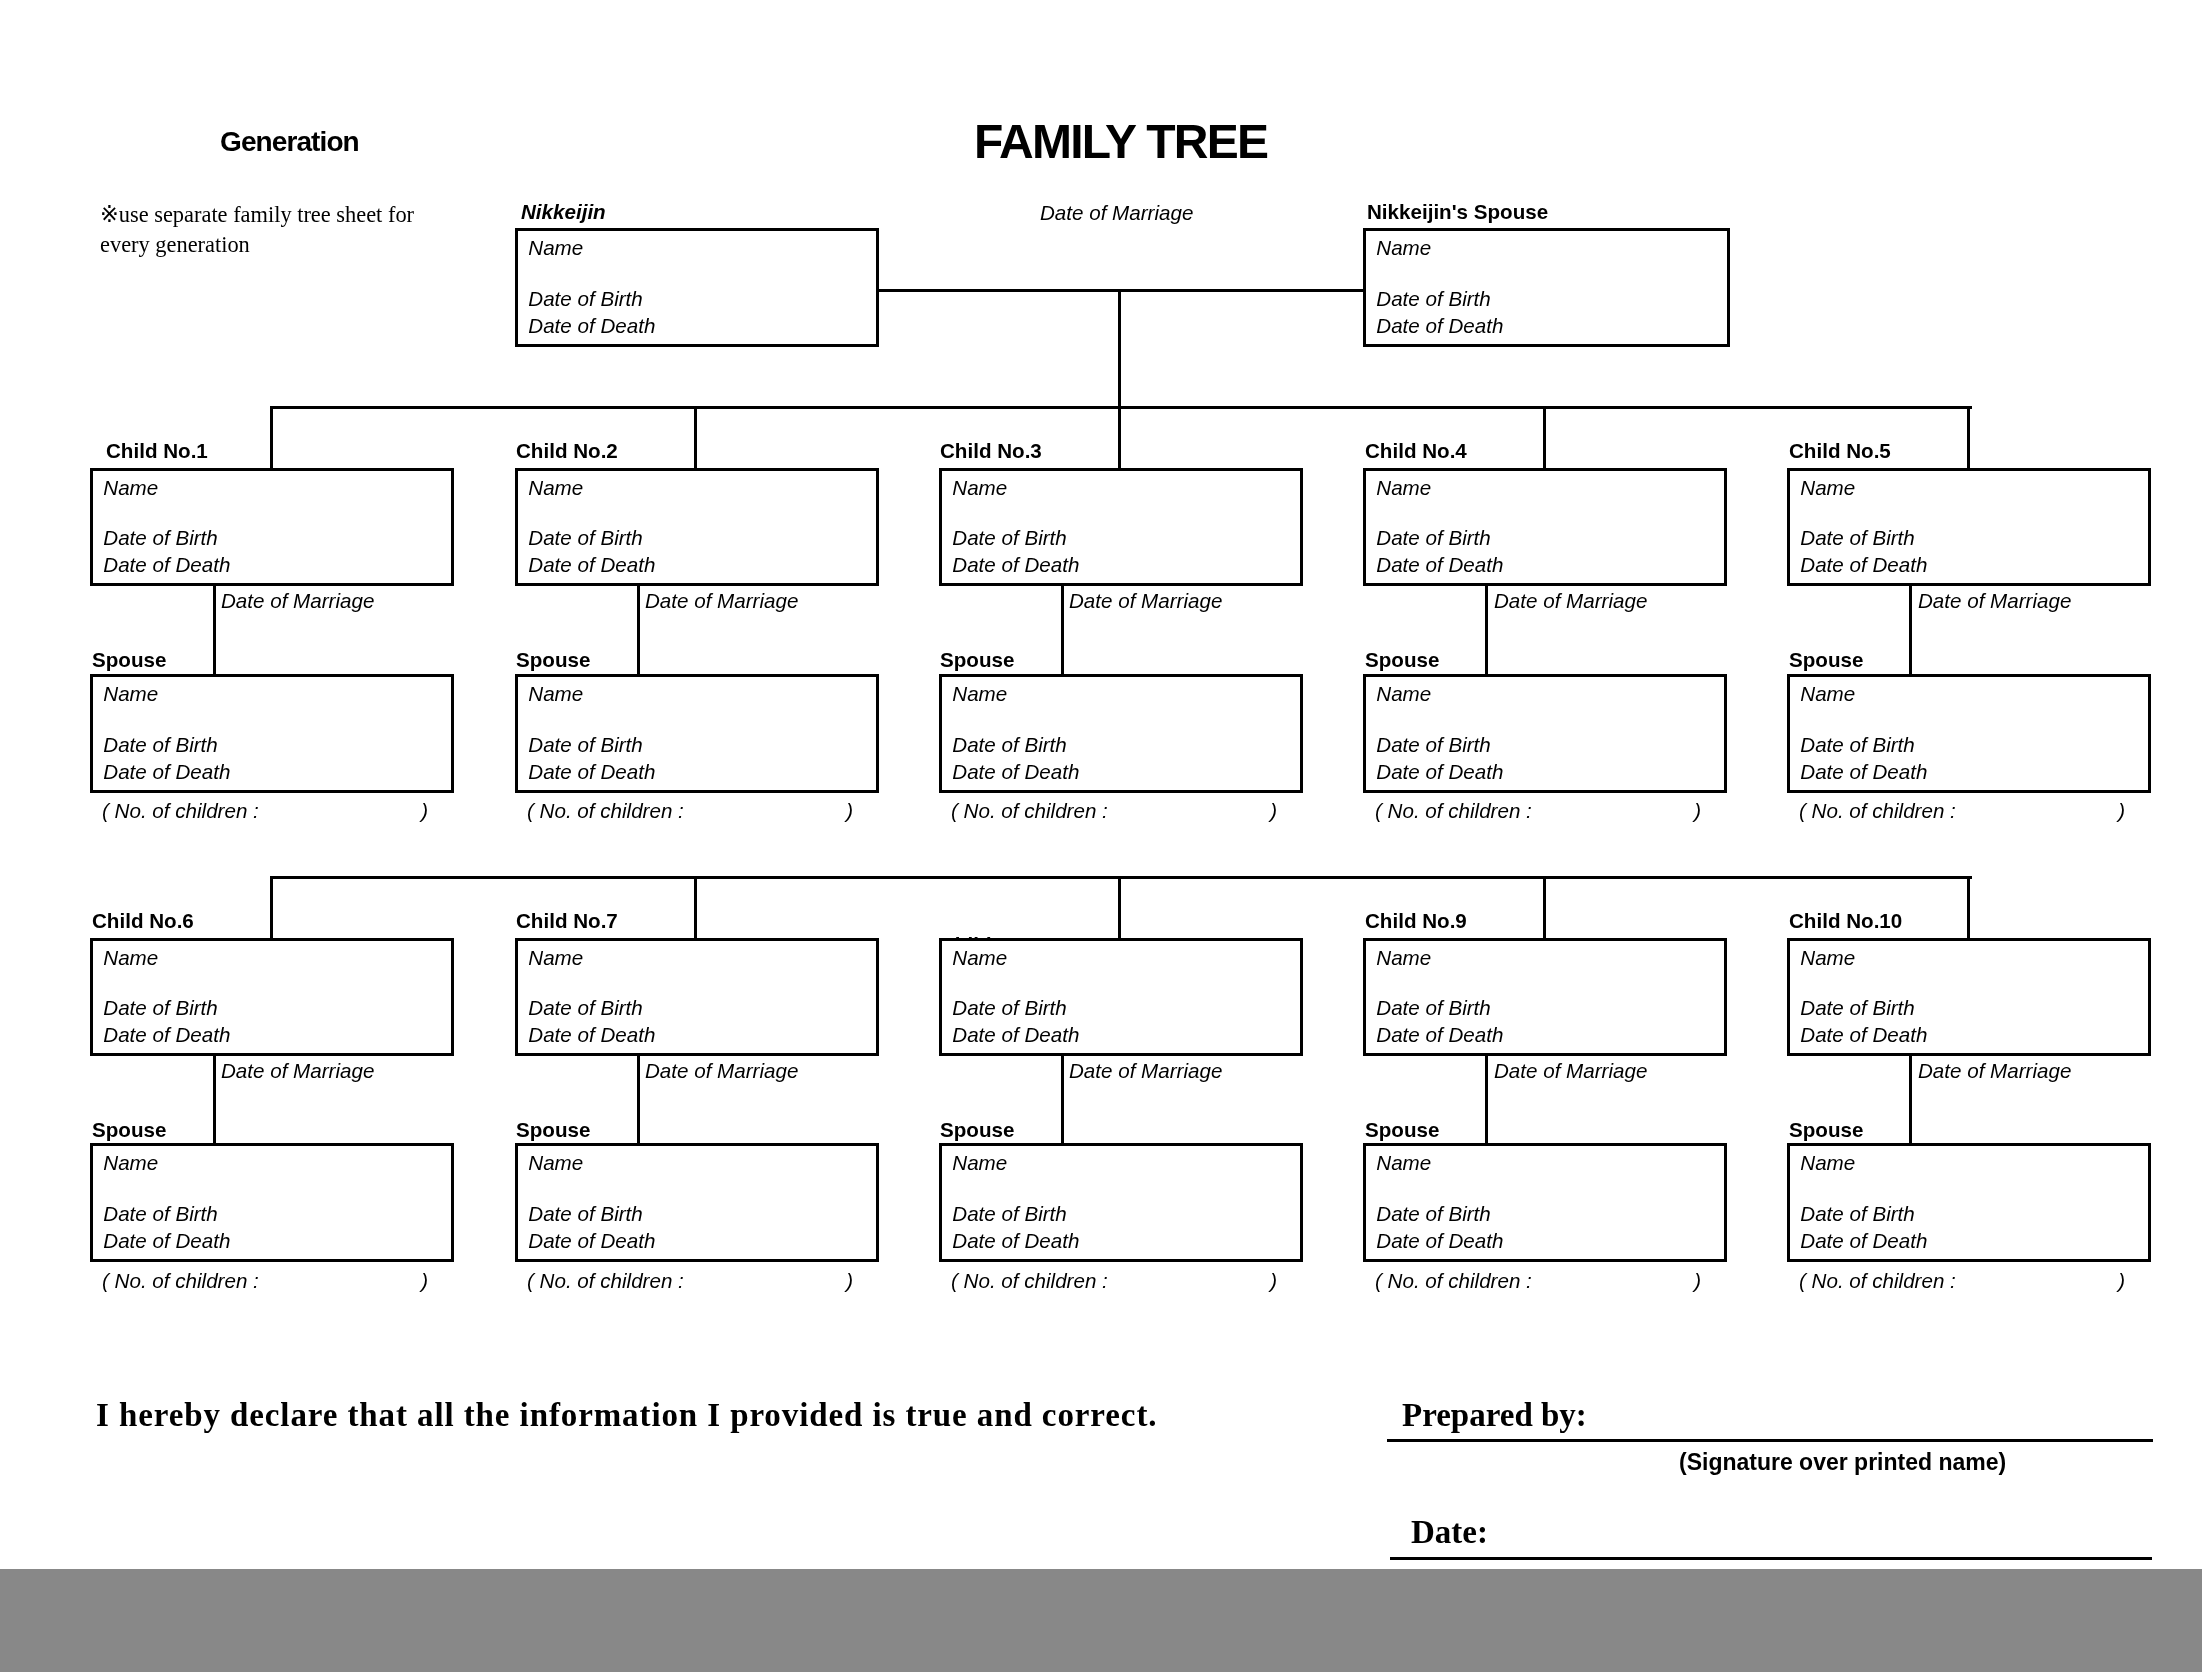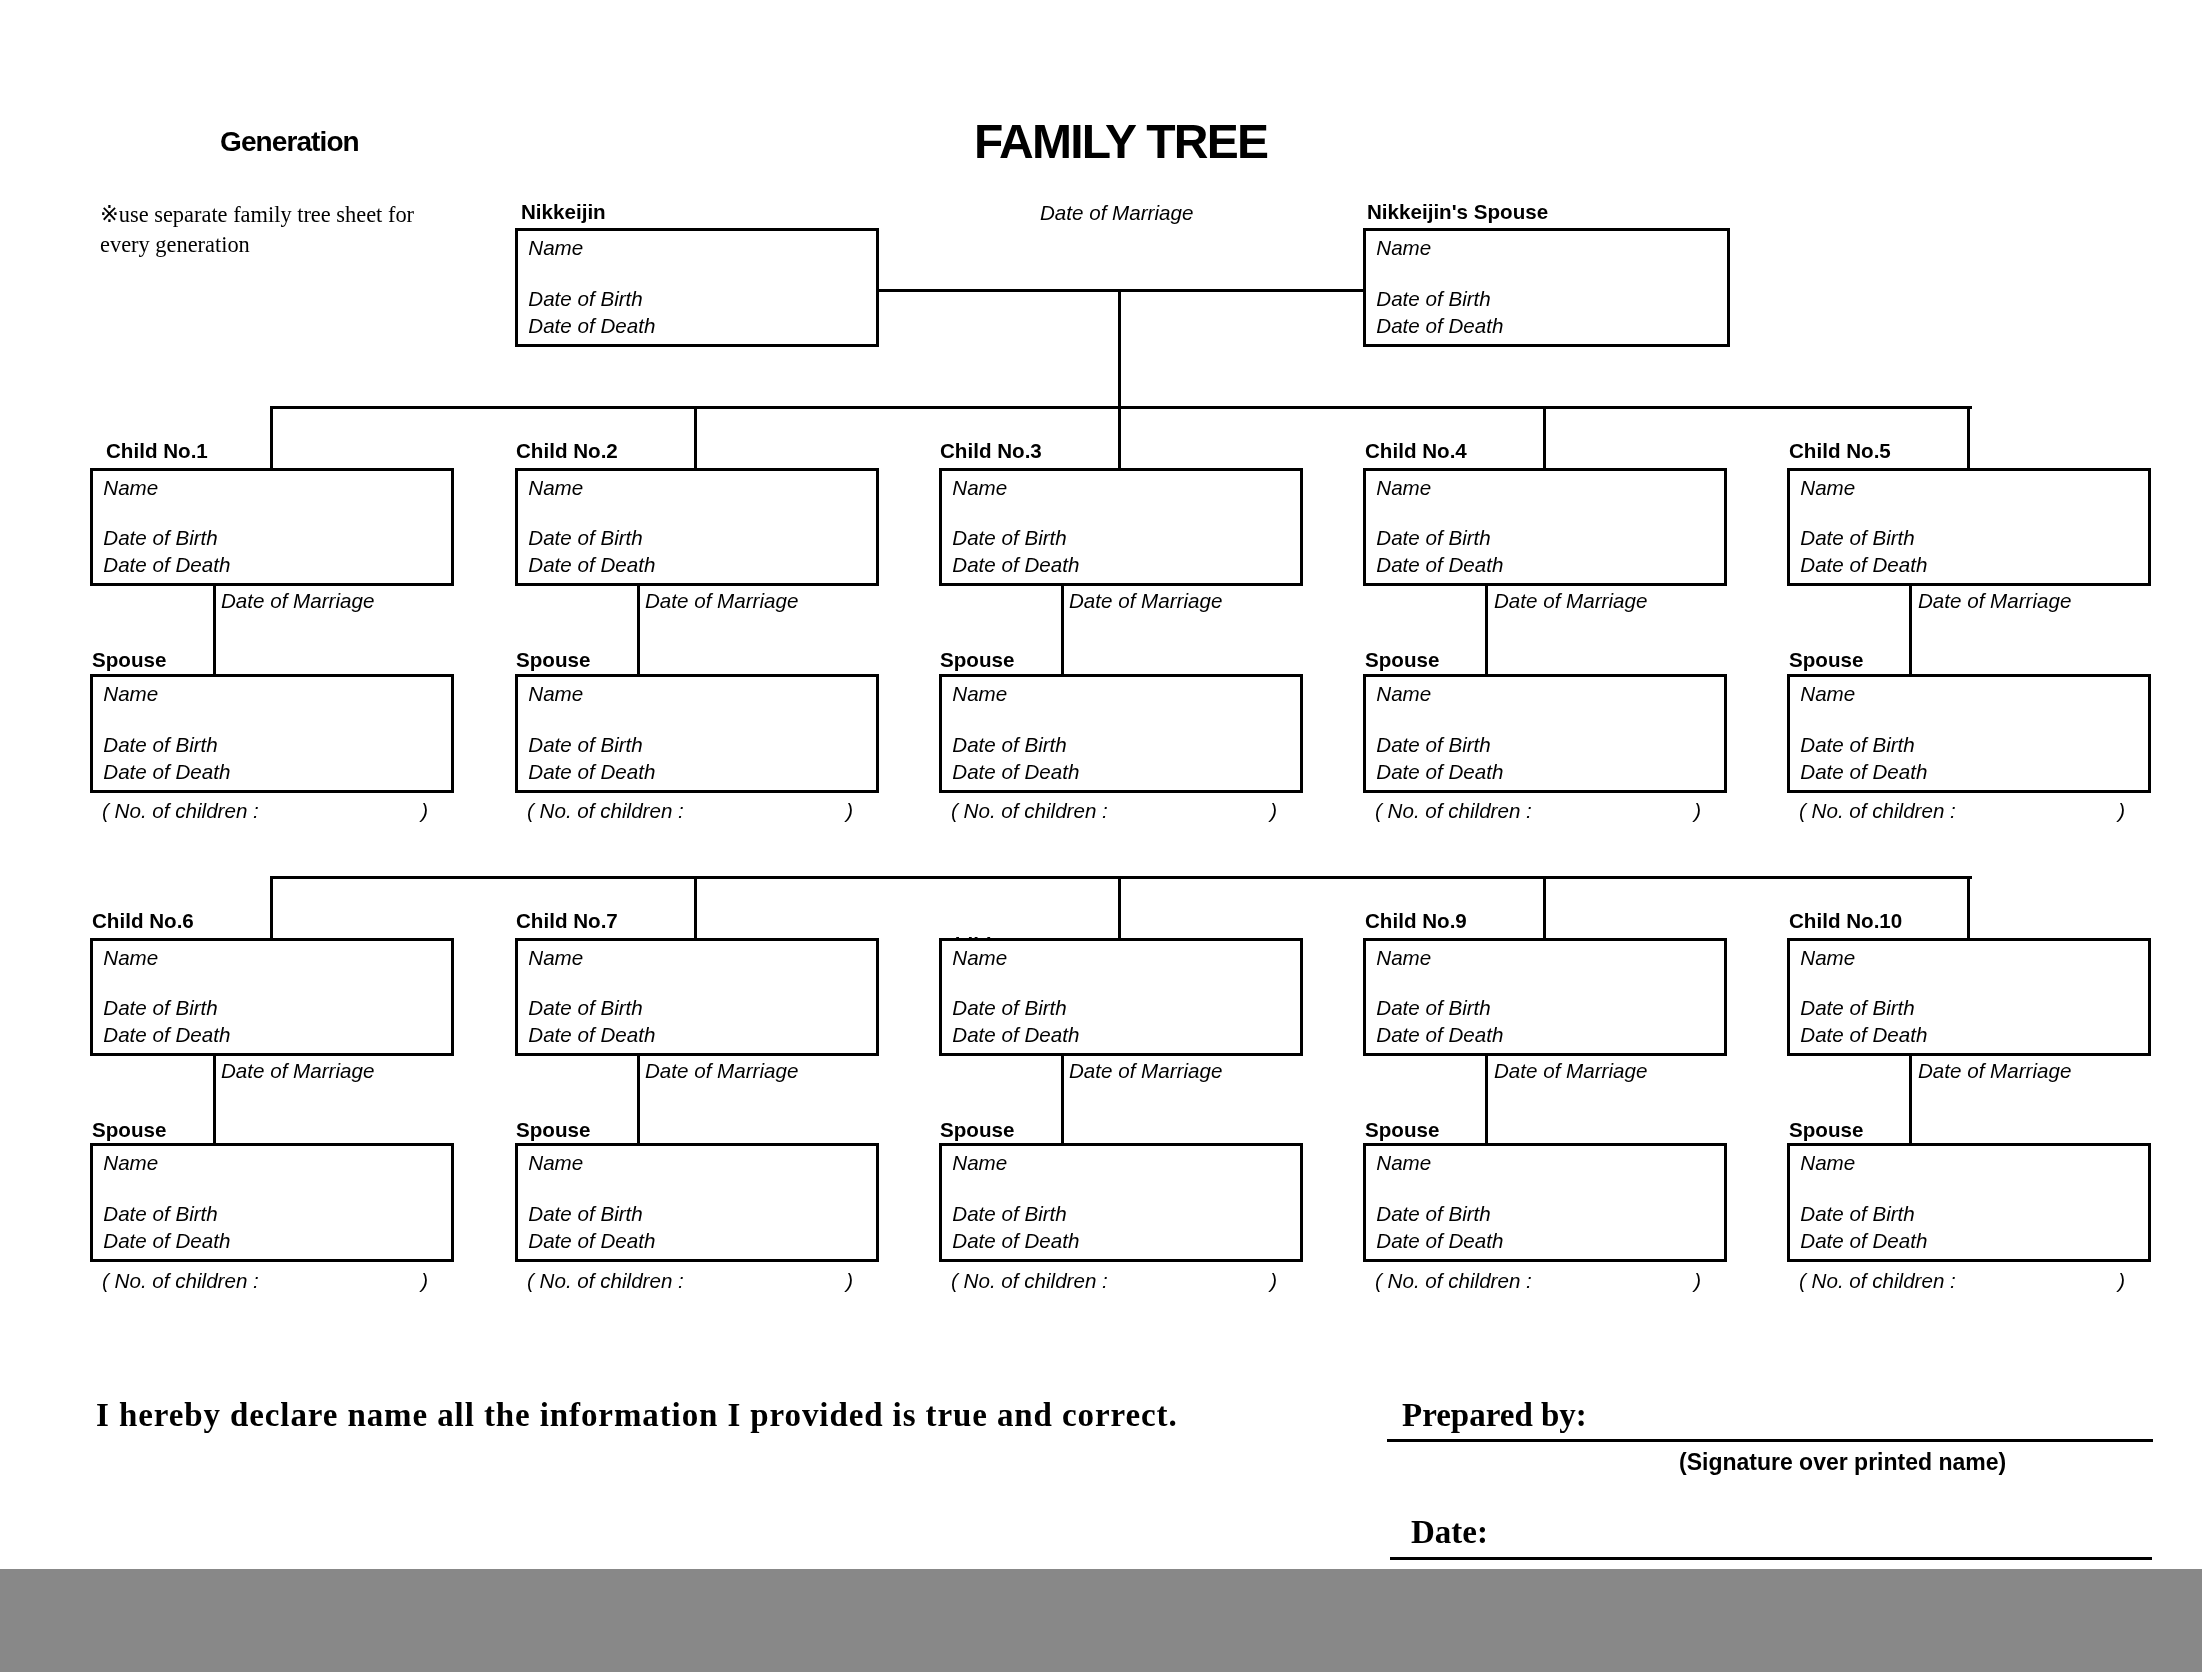--- a/index.html
+++ b/index.html
@@ -47,21 +47,21 @@
 
 <div class="page">
 
   <div class="gen-label">Generation</div>
   <div class="page-title">FAMILY TREE</div>
   <div class="note">
     <div>※use separate family tree sheet for</div>
     <div>every generation</div>
   </div>
 
-  <div class="sec-head" style="left:521px; top:200px;">Nikkeijin</div>
+  <div class="sec-head" style="left:521px; top:200px;font-style:italic;">Nikkeijin</div>
   <div class="ital" style="left:1040px; top:201px;">Date of Marriage</div>
   <div class="sec-head" style="left:1367px; top:200px;">Nikkeijin's Spouse</div>
 
   <div class="hline" style="left:876px; top:289px; width:487px; height:3.4px;"></div>
   <div class="vline" style="left:1118px; top:289px; width:3.4px; height:120px;"></div>
 
   <div id="tree-layer">
       <div class="pbox" style="left: 515px; top: 228px; width: 364px; height: 119px;">
         <div class="flabel">Name</div>
         <div class="sp"></div>
@@ -281,20 +281,20 @@
         <div class="sp"></div>
         <div class="flabel">Date of Birth</div>
         <div class="flabel">Date of Death</div>
       </div>
       <div class="count-note" style="left: 1799px; top: 1269px; width: 326px;">
         <span>( No. of children :</span>
         <span>)</span>
       </div>
     </div>
 
-  <div class="declaration">I hereby declare name all the information I provided is true and correct.</div>
+  <div class="declaration">I hereby declare that all the information I provided is true and correct.</div>
   <div class="prep-label">Prepared by:</div>
   <div class="sig-line1"></div>
   <div class="sig-note">(Signature over printed name)</div>
   <div class="date-label">Date:</div>
   <div class="sig-line2"></div>
 </div>
 
 
 </body></html>

